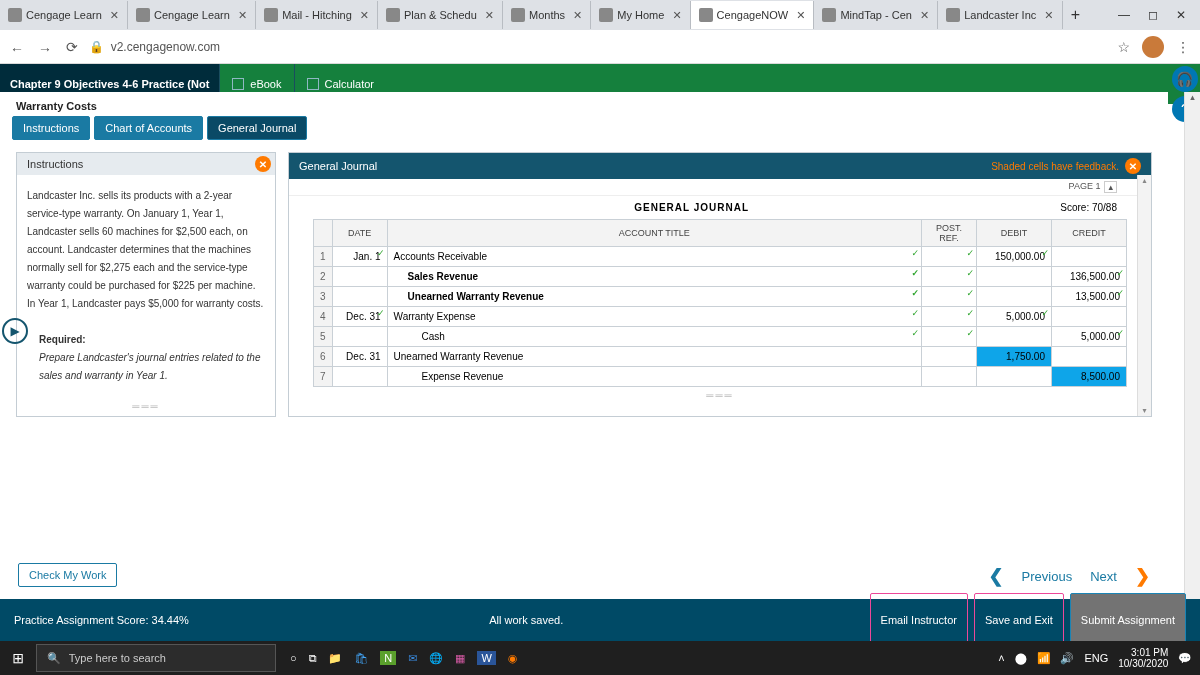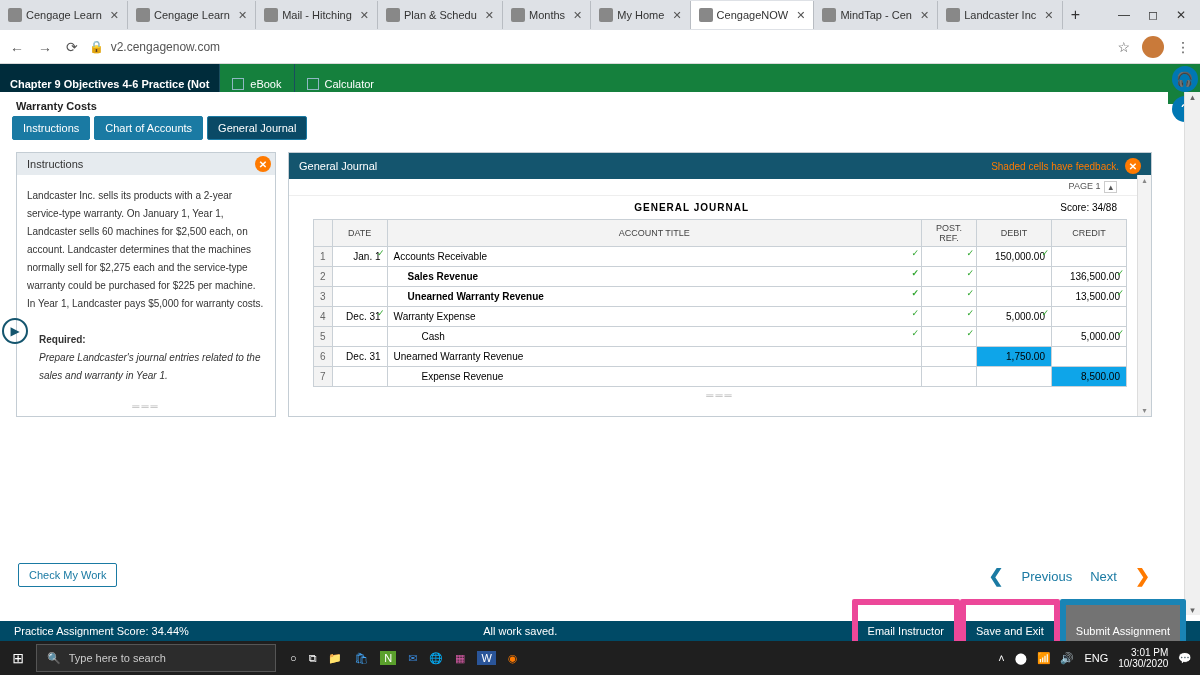--- a/index.html
+++ b/index.html
@@ -76,23 +76,23 @@
 .inner-scroll .up { top:1px;} .inner-scroll .dn { bottom:1px;}
 
 .play { position:absolute; left:2px; top:318px; width:26px;height:26px;border-radius:50%;border:2px solid #14556e;display:flex;align-items:center;justify-content:center;color:#14556e;font-size:12px;}
 
 
 .checkrow { position:absolute; bottom:88px; left:0; right:32px; height:42px; display:flex; align-items:flex-end; padding:0 18px;}
 .check-btn { border:1px solid #1a7aa3; color:#1a7aa3; padding:5px 10px; font-size:11px; background:#fff; border-radius:2px;}
 .prevnext { margin-left:auto; display:flex; gap:18px; font-size:13px; color:#1a7aa3; align-items:center;}
 .prevnext .chev { font-size:18px; font-weight:bold;}
 
-.footer { position:absolute; bottom:34px; left:0; right:0; height:20px; background:#004a66; color:#fff; display:flex; align-items:center; padding:0 14px; font-size:11px;}
+.footer { position:absolute; bottom:34px; left:0; right:0; height:42px; background:#004a66; color:#fff; display:flex; align-items:center; padding:0 14px; font-size:11px;}
 .footer .mid { flex:1; text-align:center; }
-.fbtn { border:6px solid #ec4899; padding:20px 10px; border-radius:2px; }
+.fbtn { border:1px solid #ec4899; padding:20px 10px; border-radius:2px; margin-left:6px; }
 .fbtn.primary { background:#737373; border-color:#1a84b5;}
 
 
 .taskbar { position:absolute; bottom:0; left:0; right:0; height:34px; background:#1f1f1f; color:#fff; display:flex; align-items:center; font-size:11px;}
 .start { width:36px; text-align:center; font-size:14px;}
 .search-box { display:flex; align-items:center; gap:8px; background:#2c2c2c; width:240px; height:28px; padding:0 10px; color:#ccc; border:1px solid #555;}
 .tb-icons { display:flex; gap:12px; padding:0 14px; align-items:center;}
 .tray { margin-left:auto; display:flex; align-items:center; gap:10px; padding:0 8px;}
 .clock { text-align:right; line-height:1.1; font-size:10px;}
 .view-icons { display:flex; gap:6px; margin-left:auto; padding-right:8px;}
@@ -225,21 +225,21 @@
         <span class="vi"></span>
         <span class="vi"></span>
       </div>
       <div class="page-row">
         <span>PAGE 1</span>
         <span class="up">▴</span>
       </div>
       <div class="journal-title-row">
         <span></span>
         <span class="center">GENERAL JOURNAL</span>
-        <span class="score">Score: 34/88</span>
+        <span class="score">Score: 70/88</span>
       </div>
       <table class="jtable">
         <thead>
             <tr id="jhead">
               <th class="rownum"></th>
               <th>DATE</th>
               <th>ACCOUNT TITLE</th>
               <th>POST. REF.</th>
               <th>DEBIT</th>
               <th>CREDIT</th>

